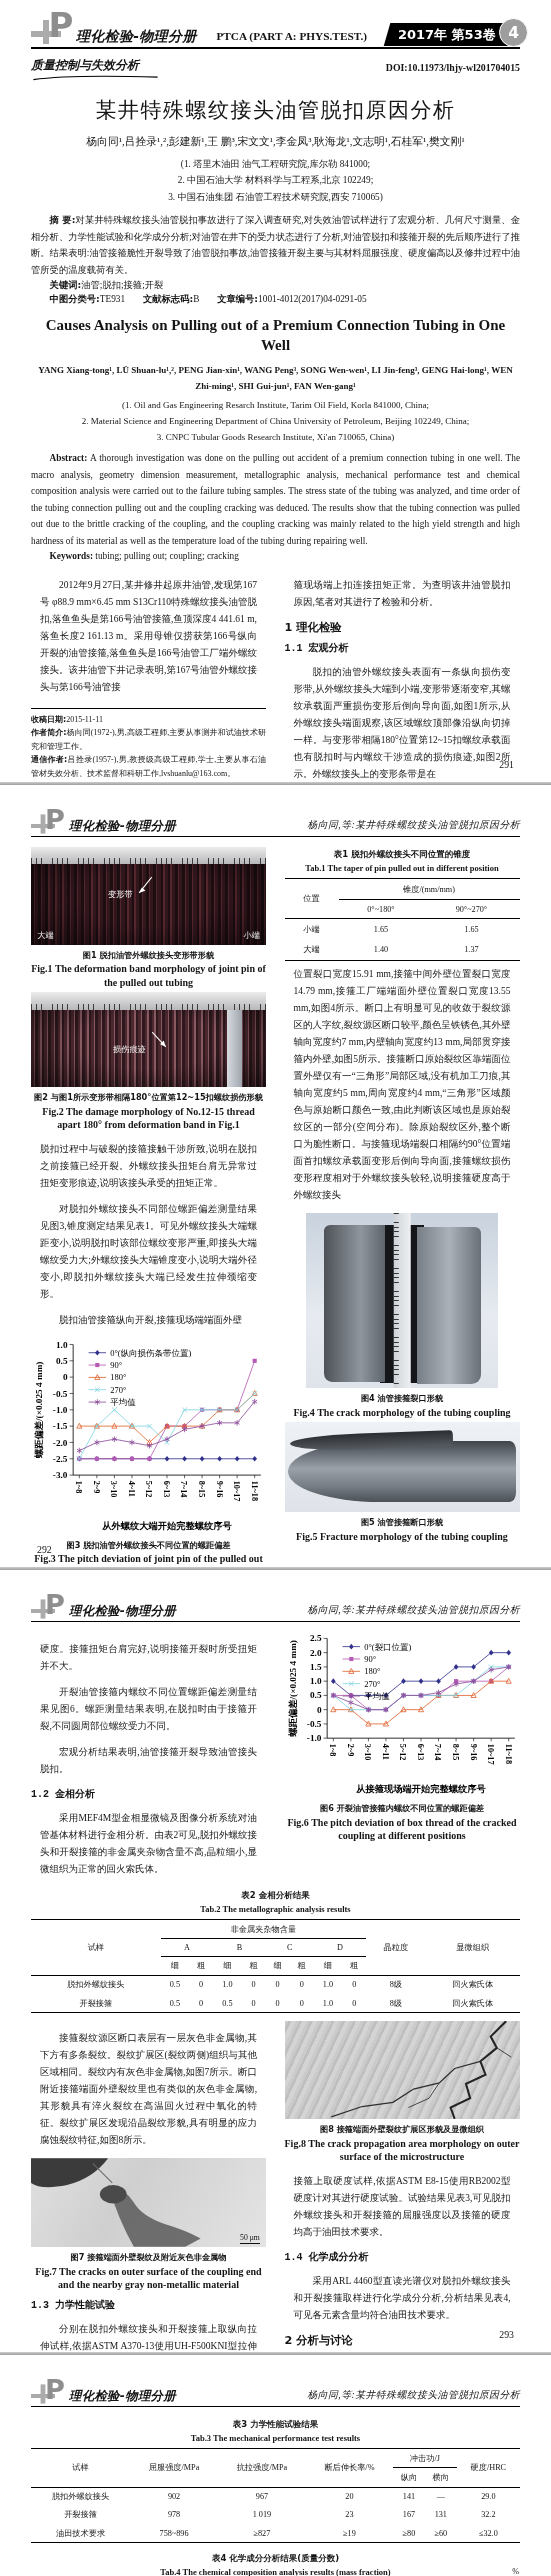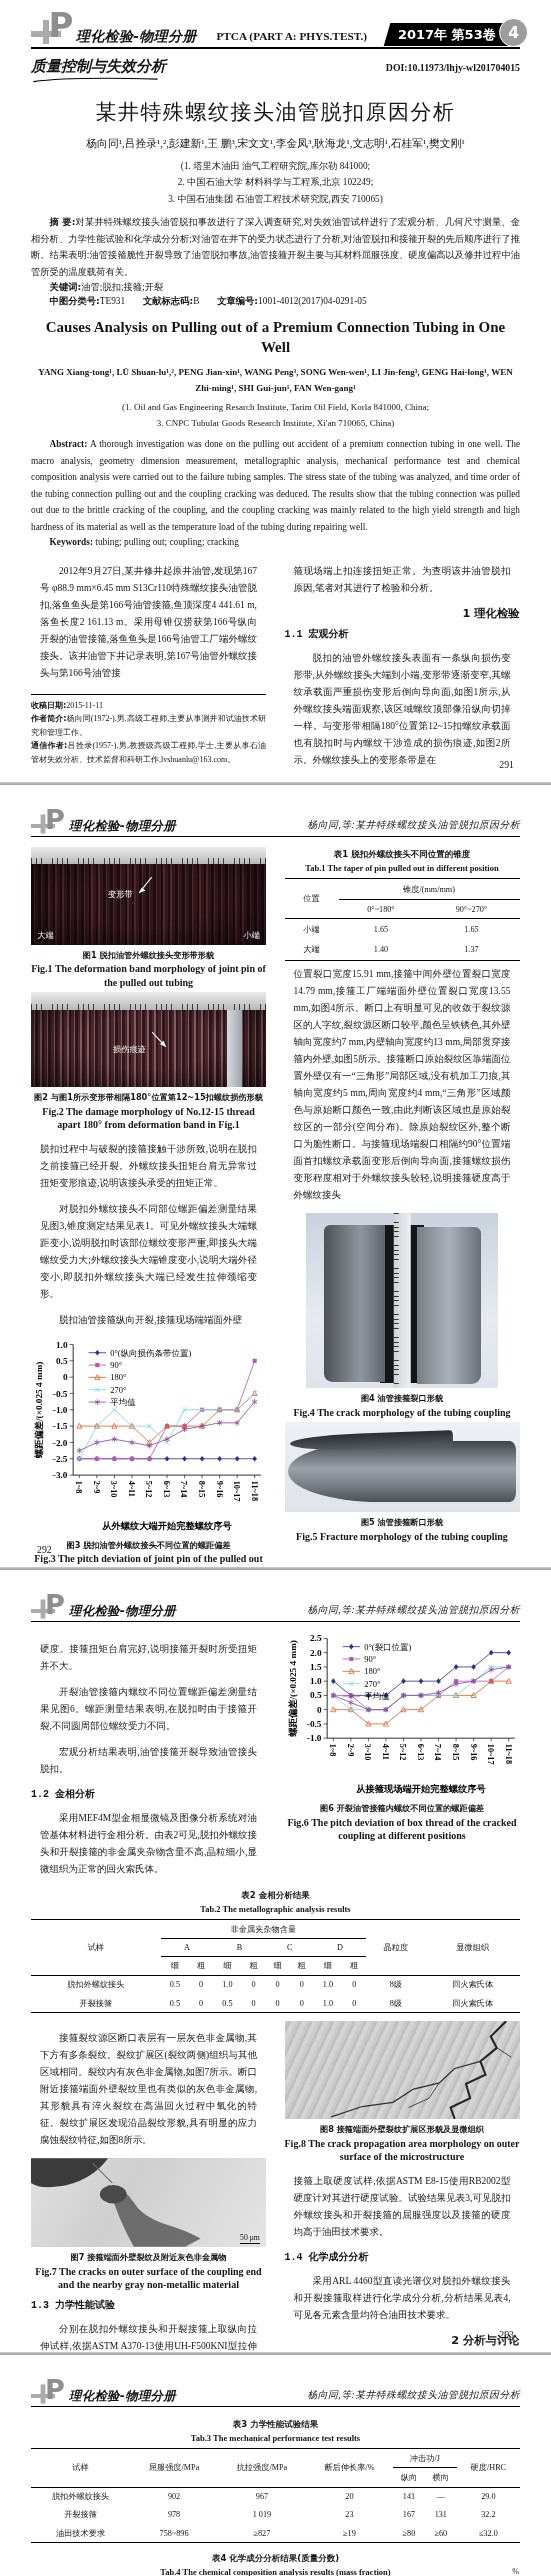--- a/index.html
+++ b/index.html
@@ -15,21 +15,21 @@
   .plogo .bar-h{position:absolute;left:0;top:15.5px;width:30px;height:5.7px;background:#ababab;}
   .plogo .bar-v{position:absolute;left:12px;top:4.1px;width:5.7px;height:24px;background:#ababab;}
   .plogo .pletter{position:absolute;left:17.5px;top:-7.2px;font-family:"DejaVu Sans",sans-serif;font-weight:bold;font-size:34px;color:#8e8e8e;line-height:1;}
   .brand{font-family:"DejaVu Sans",sans-serif;font-style:italic;font-weight:bold;font-size:14px;letter-spacing:0.3px;padding-bottom:1px;}
   .ptca{font-weight:bold;font-size:11.3px;padding-bottom:4.1px;}
   .hd1-right{position:relative;}
   .banner{background:#000;color:#fff;transform:skewX(-16deg);padding:2.6px 24px 2.6px 11.3px;font-family:"DejaVu Sans",sans-serif;font-weight:bold;font-size:13px;}
   .banner span{display:inline-block;transform:skewX(16deg);}
   .issue-circle{position:absolute;right:-8.2px;top:-5.2px;width:27px;height:27px;border-radius:50%;background:#9d9d9d;color:#fff;font-family:"DejaVu Sans",sans-serif;font-weight:bold;font-size:15.5px;display:flex;align-items:center;justify-content:center;border:1.5px solid #fff;}
   .colrow{display:flex;justify-content:space-between;align-items:flex-start;margin-top:8.2px;}
-  .colname{font-family:"DejaVu Sans",sans-serif;font-weight:bold;font-style:italic;font-size:15px;}
+  .colname{font-family:"DejaVu Sans",sans-serif;font-weight:bold;font-style:italic;font-size:12px;}
   .doi{font-weight:bold;font-size:9.8px;padding-top:5.2px;}
 
   .title{font-weight:normal;font-size:21px;text-align:center;letter-spacing:1.5px;margin:13.4px 0 10.3px;}
   .authors{text-align:center;font-size:10.8px;margin-bottom:7.2px;}
   .affil{text-align:center;font-size:9.3px;line-height:16.5px;margin-bottom:7.2px;}
   .abstract{font-size:9.3px;line-height:16.5px;text-align:justify;margin:0 0 1px;text-indent:2em;}
   .lab{font-family:"DejaVu Sans",sans-serif;font-weight:bold;font-style:normal;}
   .kw{font-size:9.3px;margin:1px 0;text-indent:2em;}
   .clc{font-size:9.3px;margin:1px 0 3.1px;text-indent:2em;}
   .clc .pair{margin-right:15.5px;}
@@ -37,21 +37,21 @@
   .eauthors{text-align:center;font-size:9px;line-height:16px;font-weight:bold;margin-bottom:3.1px;}
   .eaffil{text-align:center;font-size:9px;line-height:16px;margin-bottom:5.2px;}
   .eabs{font-size:9.3px;line-height:16.5px;text-align:justify;margin:0;text-indent:2em;}
   .ekw{font-size:9.3px;margin:1.5px 0 7.2px;text-indent:2em;}
 
   
   .cols{display:flex;gap:18.5px;}
   .col{width:235px;flex:0 0 235px;}
   p.body{font-size:9.5px;line-height:17px;text-align:justify;margin:9px;}
   p.indent{text-indent:2em;}
-  h3.sec{font-family:"DejaVu Sans",sans-serif;font-size:11.3px;margin:8.2px 0 5.2px;font-weight:bold;text-align:right;}
+  h3.sec{font-family:"DejaVu Sans",sans-serif;font-size:11.3px;margin:8.2px 0 5.2px;font-weight:bold;}
   h4.sub{font-family:Liberation Mono, monospace;font-size:10px;margin:6.2px 0 4.1px;font-weight:bold;}
   .footnote{margin-top:12.4px;}
   .footrule{border-top:1px solid #000;width:100%;margin-bottom:3.6px;}
   p.fn{font-size:8px;line-height:13.4px;margin:0;text-align:justify;}
   .pageno{position:absolute;bottom:12.4px;font-size:9.8px;}
   .pn-right{right:37px;}
   .pn-left{left:37px;}
 
   
   .hd2{display:flex;justify-content:space-between;align-items:flex-end;padding-top:19.6px;border-bottom:1px solid #000;margin-bottom:10.3px;}
@@ -148,20 +148,21 @@
     <p class="clc">
       <span class="pair"><b class="lab">中图分类号:</b><span>TE931</span></span>
       <span class="pair"><b class="lab">文献标志码:</b><span>B</span></span>
       <span class="pair"><b class="lab">文章编号:</b><span>1001-4012(2017)04-0291-05</span></span>
     </p>
 
     <h2 class="etitle">Causes Analysis on Pulling out of a Premium Connection Tubing in One Well</h2>
     <div class="eauthors">YANG Xiang-tong¹, LÜ Shuan-lu¹,², PENG Jian-xin¹, WANG Peng³, SONG Wen-wen¹, LI Jin-feng³, GENG Hai-long¹, WEN Zhi-ming¹, SHI Gui-jun¹, FAN Wen-gang¹</div>
     <div class="eaffil">
       <div>(1. Oil and Gas Engineering Resarch Institute, Tarim Oil Field, Korla 841000, China;</div>
+      <div>2. Material Science and Engineering Department of China University of Petroleum, Beijing 102249, China;</div>
       <div>3. CNPC Tubular Goods Research Institute, Xi'an 710065, China)</div>
     </div>
     <p class="eabs"><b>Abstract:</b> <span>A thorough investigation was done on the pulling out accident of a premium connection tubing in one well. The macro analysis, geometry dimension measurement, metallographic analysis, mechanical performance test and chemical composition analysis were carried out to the failure tubing samples. The stress state of the tubing was analyzed, and time order of the tubing connection pulling out and the coupling cracking was deduced. The results show that the tubing connection was pulled out due to the brittle cracking of the coupling, and the coupling cracking was mainly related to the high yield strength and high hardness of its material as well as the temperature load of the tubing during repairing well.</span></p>
     <p class="ekw"><b>Keywords:</b> <span>tubing; pulling out; coupling; cracking</span></p>
 
     <div class="cols">
       <div class="col">
         <p class="body indent">2012年9月27日,某井修井起原井油管,发现第167号 φ88.9 mm×6.45 mm S13Cr110特殊螺纹接头油管脱扣,落鱼鱼头是第166号油管接箍,鱼顶深度4 441.61 m,落鱼长度2 161.13 m。采用母锥仅捞获第166号纵向开裂的油管接箍,落鱼鱼头是166号油管工厂端外螺纹接头。该井油管下井记录表明,第167号油管外螺纹接头与第166号油管接</p>
         <div class="footnote">
           <div class="footrule"></div>

